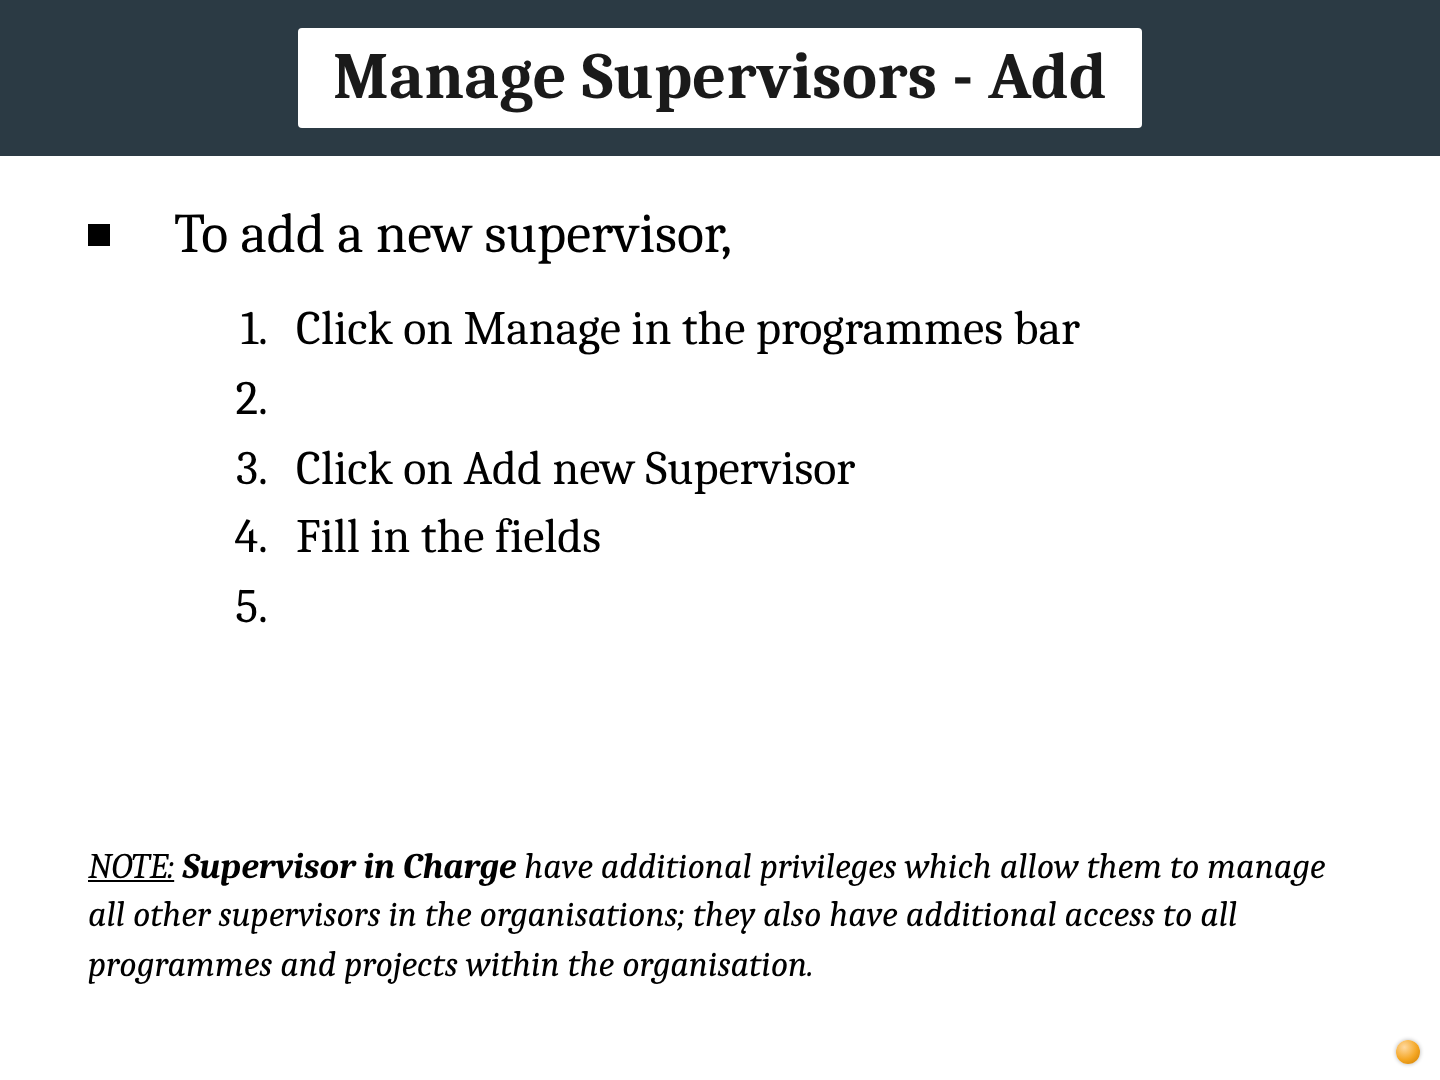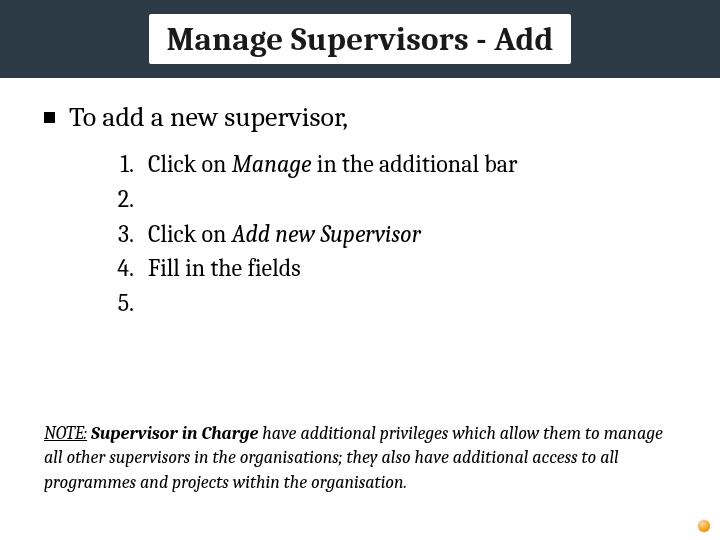--- a/index.html
+++ b/index.html
@@ -23,21 +23,21 @@
     font-weight: 700;
     color: #1a1a1a;
     letter-spacing: 0.2px;
   }
   .content {
     padding: 22px 44px 0 44px;
   }
   .lead {
     display: flex;
     align-items: flex-start;
-    gap: 14px;
+    gap: 32px;
     margin-bottom: 12px;
   }
   .bullet-square {
     width: 11px;
     height: 11px;
     background: #000;
     margin-top: 12px;
     flex-shrink: 0;
   }
   .lead-text {
@@ -52,21 +52,21 @@
     font-size: 24px;
     line-height: 1.45;
     display: flex;
     gap: 14px;
   }
   ol.steps li .num {
     min-width: 22px;
     text-align: right;
     font-variant-numeric: lining-nums;
   }
-  .em { font-style: italic; }
+  .em { }
   .note {
     position: absolute;
     left: 44px;
     right: 44px;
     bottom: 45px;
     font-size: 18px;
     line-height: 1.35;
     font-style: italic;
   }
   .note .label {
@@ -100,21 +100,21 @@
   <div class="content">
     <div class="lead">
       <div class="bullet-square"></div>
       <div class="lead-text">To add a new supervisor,</div>
     </div>
 
     <ol class="steps">
       <li>
         <span class="num">1.</span>
         <span>
-          <span>Click on </span><span class="em">Manage</span><span> in the additional bar</span>
+          <span>Click on </span><span class="em">Manage</span><span> in the programmes bar</span>
         </span>
       </li>
       <li>
         <span class="num">2.</span>
       </li>
       <li>
         <span class="num">3.</span>
         <span>
           <span>Click on </span><span class="em">Add new Supervisor</span><span></span>
         </span>

